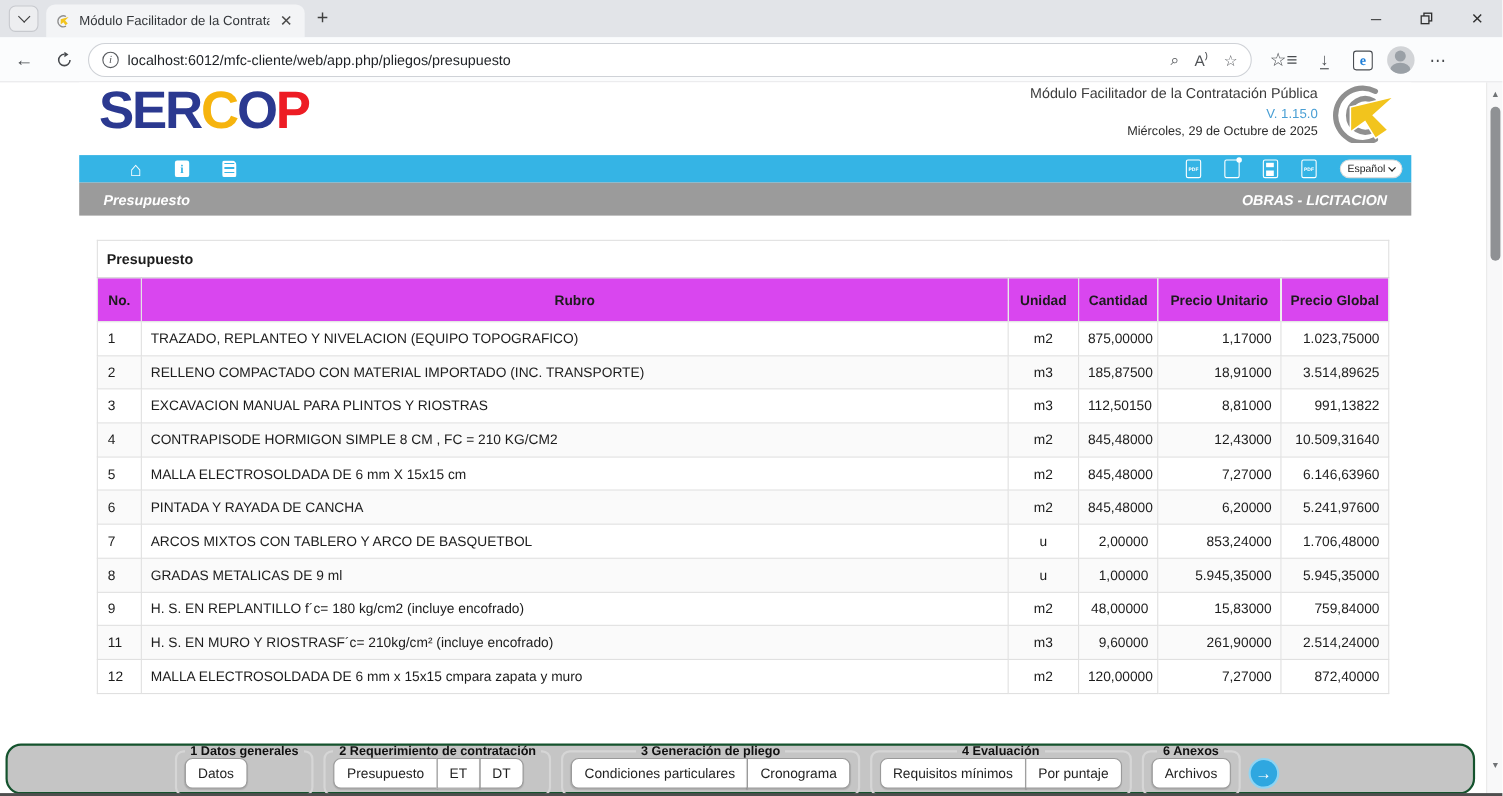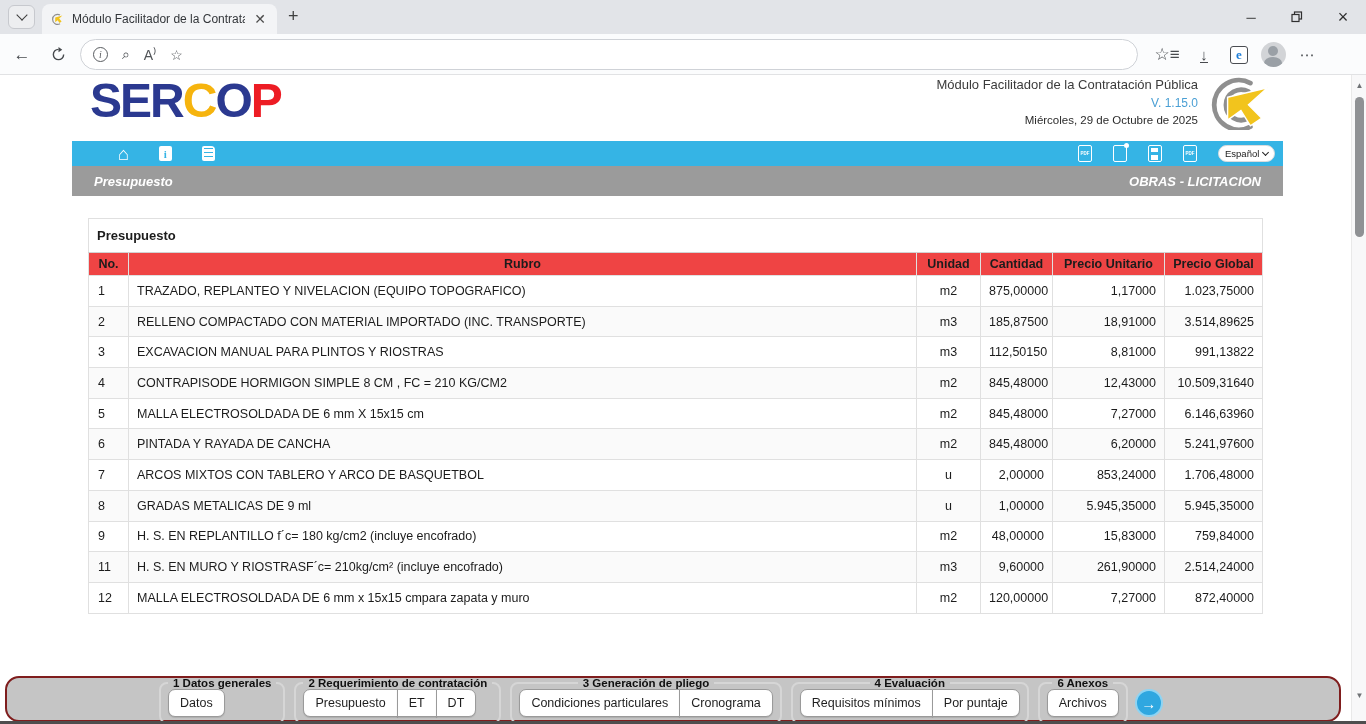--- a/index.html
+++ b/index.html
@@ -75,35 +75,35 @@
     transform:rotate(45deg); margin-top:-2px; }
   .graybar { position:absolute; left:0; top:91px; width:1211px; height:30px; background:#9b9b9b;
     display:flex; align-items:center; justify-content:space-between; padding:0 22px; }
   .graybar span { color:#fff; font-size:13px; font-weight:bold; font-style:italic; }
   
   .tablewrap { position:absolute; left:16px; top:143px; }
   table.budget { border-collapse:collapse; width:1174px; background:#fff; font-size:12.5px; color:#1c1c1c;
     border:1px solid #c6c6c6; table-layout:fixed; }
   .budget th, .budget td { border:1px solid #e0e0e0; padding:4px 8px; overflow:hidden; white-space:nowrap; }
   .budget .title-row th { text-align:left; font-size:13px; padding:9px 8px; background:#fff; border-bottom:1px solid #d2d2d2; }
-  .budget .head-row th { background:#ef4444; font-weight:bold; text-align:center; height:23px; }
+  .budget .head-row th { background:#d946ef; font-weight:bold; text-align:center; height:40px; }
   .budget tbody tr { height:30.7px; }
   .budget tbody tr:nth-child(even) { background:#fafafa; }
   .budget td.no { text-align:left; padding-left:9px; }
   .budget td.rubro { text-align:left; }
   .budget td.unidad { text-align:center; }
   .budget td.cantidad, .budget td.pu, .budget td.pg { text-align:right; }
   
   .scrollbar { position:absolute; right:0; top:75px; width:15px; height:649px; background:#f8f8f9;
     border-left:1px solid #e9e9e9; z-index:40; }
   .sb-arrow { position:absolute; left:0; width:15px; text-align:center; font-size:8px; color:#6f7275; }
   .sb-thumb { position:absolute; left:3px; top:22px; width:9px; height:140px; background:#8f9194; border-radius:5px; }
   
   .bottombar { position:absolute; left:5px; top:676px; width:1336px; height:46px; background:#c5c5c5;
-    border:2px solid #7f1d1d; border-radius:14px; z-index:50; display:flex; align-items:flex-start; }
+    border:2px solid #14532d; border-radius:14px; z-index:50; display:flex; align-items:flex-start; }
   .groups { display:flex; align-items:flex-start; margin-left:152px; gap:9px; margin-top:-1px; }
   fieldset.nav-group { border:2px solid #d6d6d6; border-radius:8px; margin:0; padding:0 7px 5px;
     background:transparent; }
   fieldset.nav-group legend { margin:0 auto; padding:0 5px; font-size:11.5px; font-weight:bold; color:#101010; }
   .nav-buttons { display:flex; }
   button.nav-btn { background:#fff; border:1px solid #9a9a9a; padding:6px 11px; font-size:12.5px;
     color:#1f1f1f; font-family:"Liberation Sans",sans-serif; margin-left:-1px; border-radius:0;
     box-shadow:0 1px 1px rgba(0,0,0,.12); }
   .nav-buttons button:first-child { border-radius:7px 0 0 7px; margin-left:0; }
   .nav-buttons button:last-child { border-radius:0 7px 7px 0; }
@@ -148,20 +148,21 @@
 <div class="toolbar">
   <div class="tool-ic" style="left:8px; width:28px;">←</div>
   <div class="tool-ic" style="left:44px; width:28px;">
     <svg width="15" height="15" viewBox="0 0 16 16">
       <path d="M 13.5 8 A 5.5 5.5 0 1 1 8 2.5" fill="none" stroke="#474a4e" stroke-width="1.5"></path>
       <polygon points="8,0 8,5.5 12,2.8" fill="#474a4e"></polygon>
     </svg>
   </div>
   <div class="addressbar">
     <div class="info-badge">i</div>
+    <span class="url">localhost:6012/mfc-cliente/web/app.php/pliegos/presupuesto</span>
     <span class="pill-ic">⌕</span>
     <span class="pill-ic">A⁾</span>
     <span class="pill-ic">☆</span>
   </div>
   <div class="tool-ic" style="left:1152px; width:30px;">☆≡</div>
   <div class="tool-ic" style="left:1190px; width:28px;">
       <span class="dl-ic">↓</span>
     </div>
   <div class="tool-ic" style="left:1224px; width:30px;">
       <div class="iemode">

